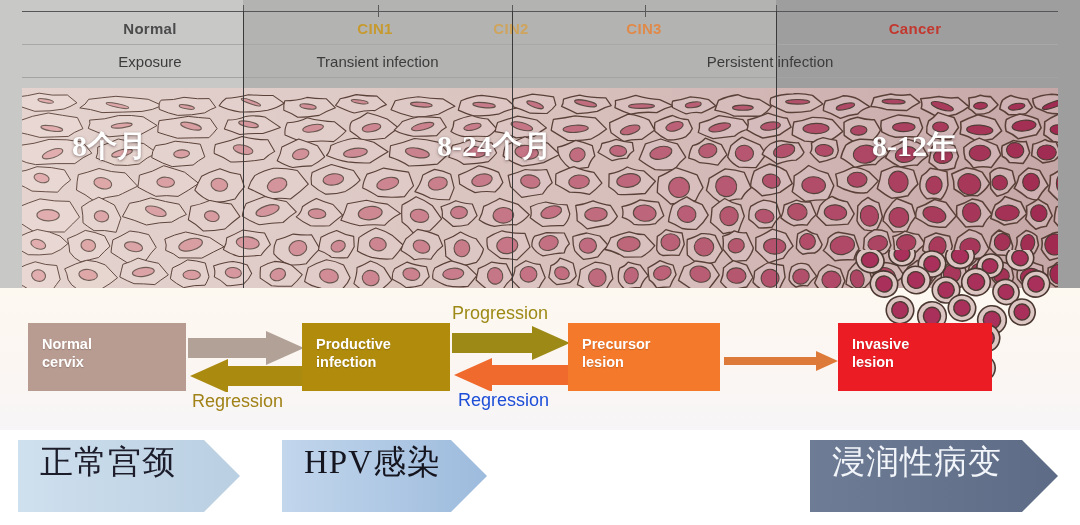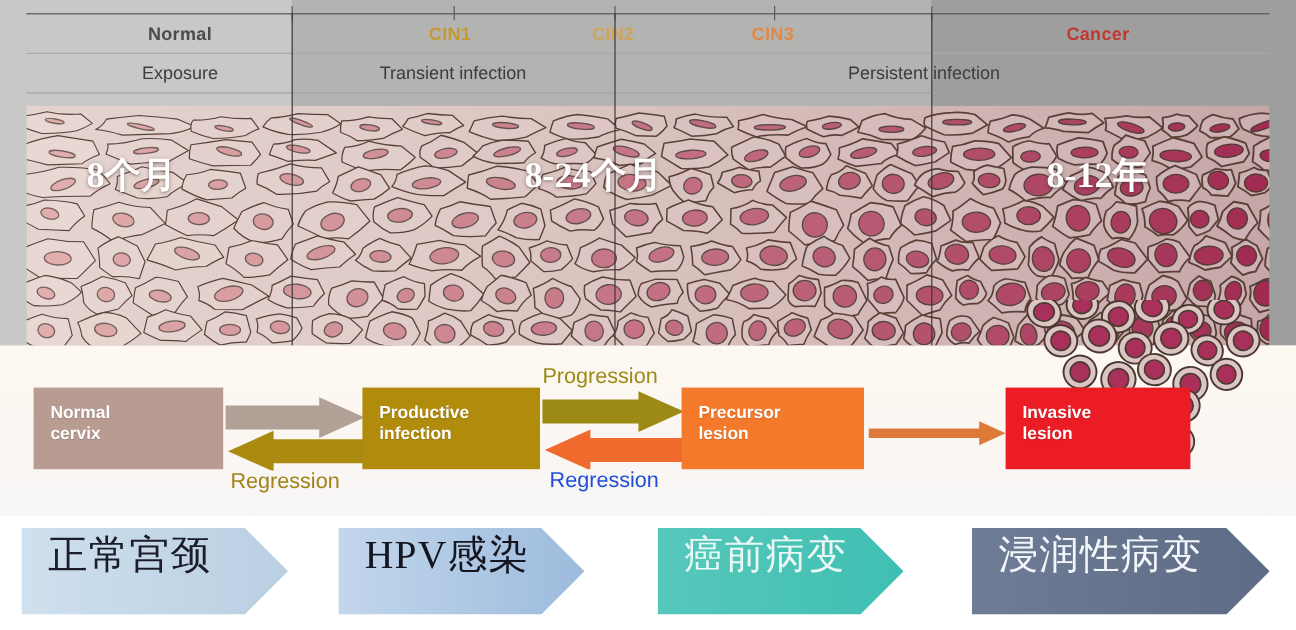--- a/index.html
+++ b/index.html
@@ -646,32 +646,20 @@
             <linearGradient id="g2" x1="0" y1="0" x2="1" y2="0">
           <stop offset="0" stop-color="#c2d6ec"></stop>
               <stop offset="1" stop-color="#9dbbdd"></stop>
             </linearGradient>
           </defs>
         <path d="M0 0 H169 L205 36 L169 72 H0 Z" fill="url(#g2)"></path>
       </svg>
       <span class="ctext" style="color:#15151f">HPV感染</span>
     </div>
 
-    <div class="chev" id="chev3">
-      <svg class="chevbg" viewBox="0 0 205 72" preserveAspectRatio="none" xmlns="http://www.w3.org/2000/svg">
-        <defs>
-            <linearGradient id="g3" x1="0" y1="0" x2="1" y2="0">
-          <stop offset="0" stop-color="#56c8bb"></stop>
-              <stop offset="1" stop-color="#3fbfb2"></stop>
-            </linearGradient>
-          </defs>
-        <path d="M0 0 H169 L205 36 L169 72 H0 Z" fill="url(#g3)"></path>
-      </svg>
-      <span class="ctext" style="color:#e9f7f5">癌前病变</span>
-    </div>
 
     <div class="chev" id="chev4">
       <svg class="chevbg" viewBox="0 0 248 72" preserveAspectRatio="none" xmlns="http://www.w3.org/2000/svg">
         <defs>
             <linearGradient id="g4" x1="0" y1="0" x2="1" y2="0">
           <stop offset="0" stop-color="#6e7c95"></stop>
               <stop offset="1" stop-color="#5d6b86"></stop>
             </linearGradient>
           </defs>
         <path d="M0 0 H212 L248 36 L212 72 H0 Z" fill="url(#g4)"></path>

